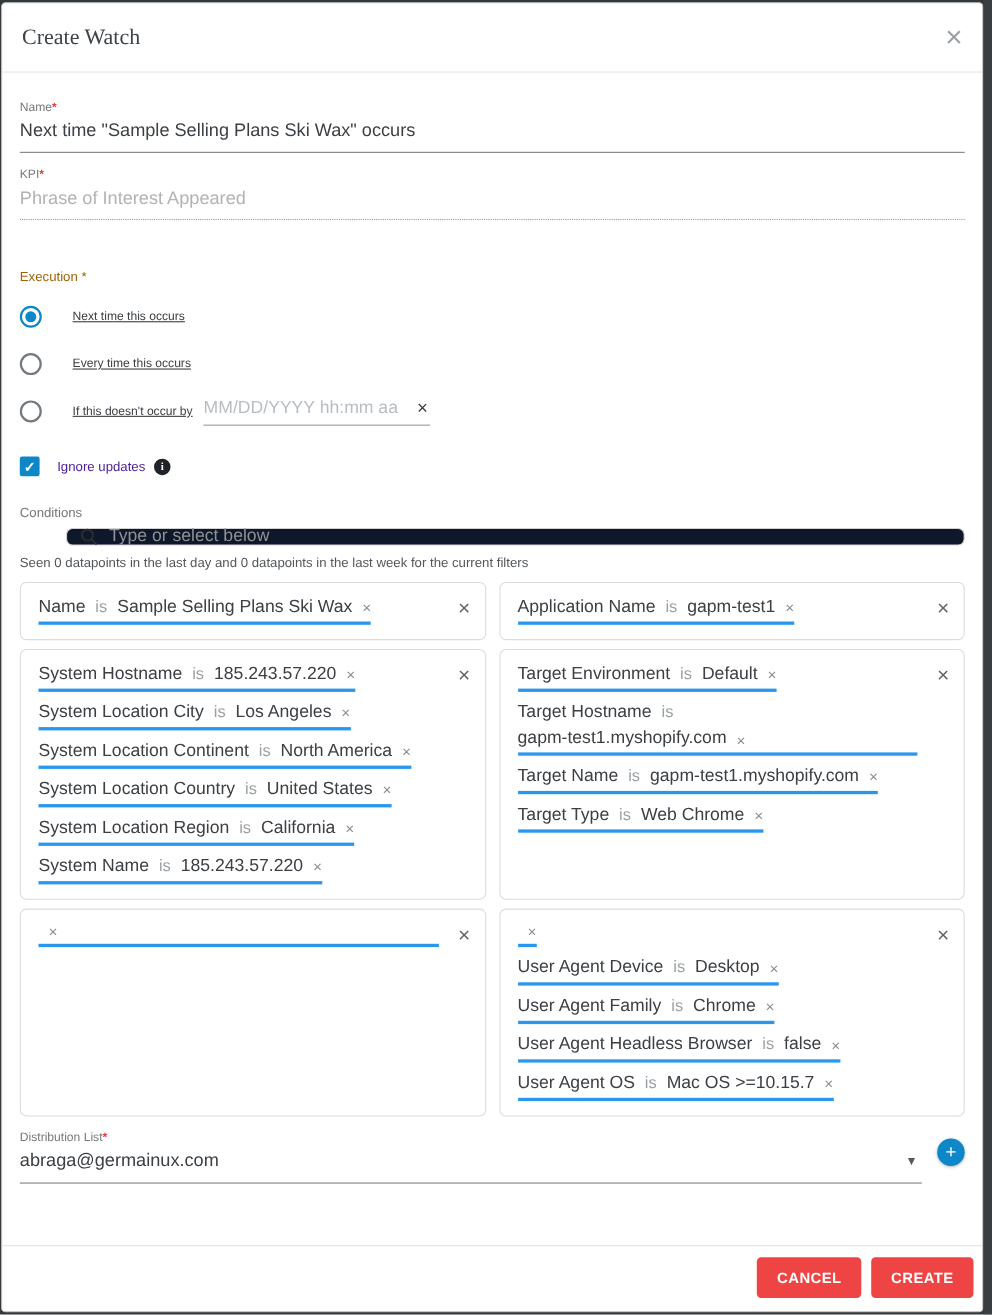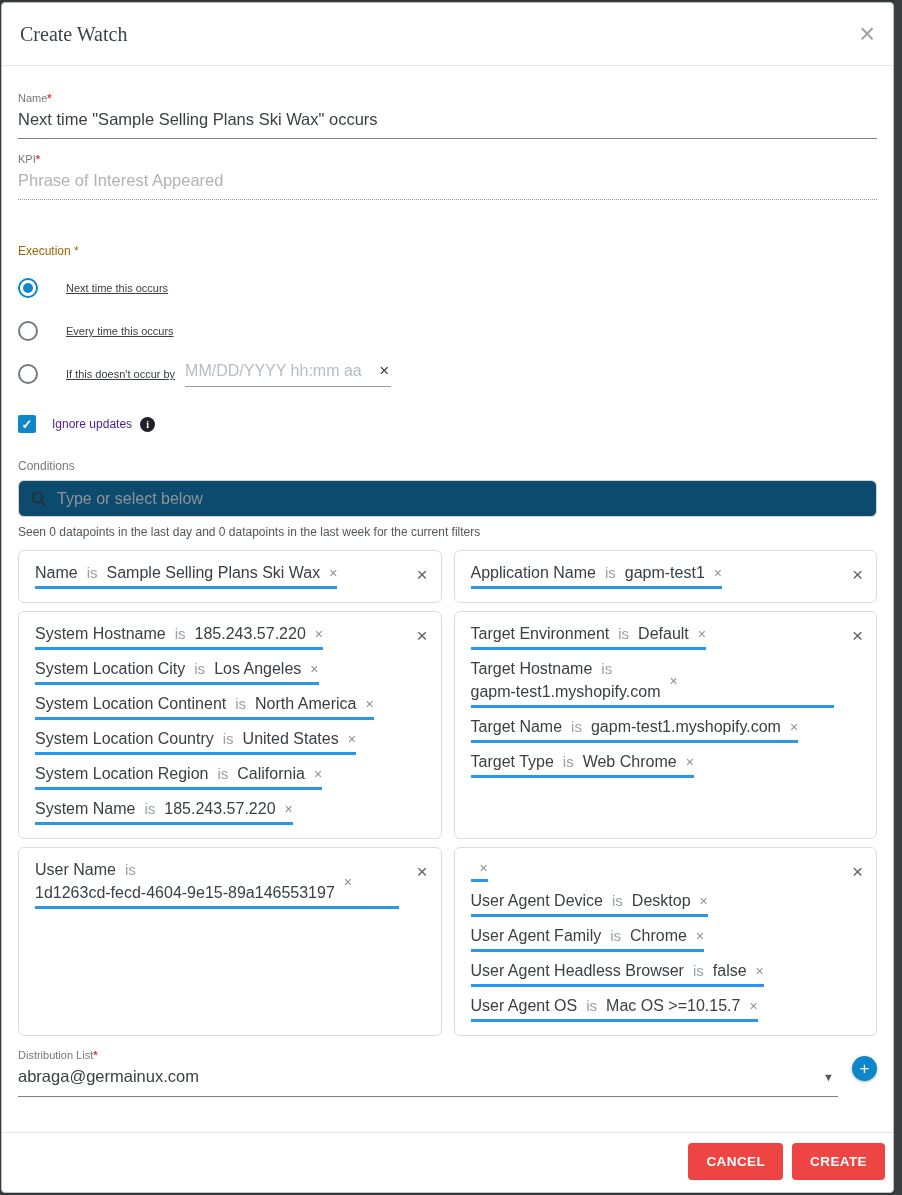--- a/index.html
+++ b/index.html
@@ -60,22 +60,22 @@
     color:#fff; font-size:13px; font-weight:700; display:flex; align-items:center; justify-content:center;
   }
   .check-label { margin-left:16px; font-size:12px; color:#4c1d95; }
   .info-icon {
     margin-left:8px; width:15px; height:15px; border-radius:50%; background:#1f2328;
     color:#fff; font-size:10px; font-weight:700; display:inline-flex;
     align-items:center; justify-content:center; font-family:"Liberation Serif", serif;
   }
   .cond-label { margin-top:26px; font-size:12px; color:#76787a; }
   .search-box {
-    margin-top:7px; height:37px; border:1px solid #d2d2d2; border-radius:6px;
-    display:flex; align-items:center; padding:0 12px; gap:10px; background:#0c4a6e;
+    margin-top:7px; height:16px; border:1px solid #d2d2d2; border-radius:6px;
+    display:flex; align-items:center; padding:0 12px; gap:10px; background:#0f172a;margin-left:42px;
   }
   .search-placeholder { font-size:16px; color:#8f9396; }
   .hint { margin-top:8px; font-size:12px; color:#53575a; }
   
   .cards-grid {
     margin-top:11px; display:grid; grid-template-columns:1fr 1fr;
     column-gap:12px; row-gap:8px;
   }
   .card {
     border:1px solid #dcdcdc; border-radius:6px; padding:13px 16px; position:relative;
@@ -89,21 +89,21 @@
   .chip {
     display:flex; align-items:center; width:fit-content; max-width:100%;
     border-bottom:3px solid #2a97ec; padding-bottom:4px; cursor:pointer;
   }
   .chip-text { font-size:16px; color:#3c4044; }
   .chip-is { font-size:15px; color:#9aa0a4; margin:0 9px; }
   .chip-x {
     border:none; background:none; cursor:pointer; font-size:14px; color:#8a9094;
     margin-left:9px; line-height:1; flex:0 0 auto;
   }
-  .chip.wrap { width:100%; }
+  .chip.wrap { width:100%;align-items:flex-end; }
   .chip.wrap .chip-value { display:block; margin-top:5px; }
   
   .dist-row { margin-top:13px; display:flex; align-items:flex-start; }
   .dist-col { flex:1 1 auto; }
   .dist-select {
     margin-top:6px; display:flex; align-items:center; cursor:pointer;
     padding-bottom:10px; border-bottom:1px solid #7e8082;
   }
   .dist-value { font-size:16.5px; color:#3c4044; }
   .caret { margin-left:auto; font-size:11px; color:#55595c; padding-right:4px; }
@@ -286,23 +286,20 @@
     </span>
     <button class="chip-x">×</button>
   </div>
 </div>
   </div>
 
   <div class="card">
     <button class="card-x">×</button>
     <div class="chips">
   <div class="chip wrap">
-    <span class="chip-text">
-      <span class="chip-field">User Name</span><span class="chip-is">is</span><span class="chip-value">1d1263cd-fecd-4604-9e15-89a146553197</span>
-    </span>
     <button class="chip-x">×</button>
   </div>
 </div>
   </div>
 
   <div class="card">
     <button class="card-x">×</button>
     <div class="chips">
   <div class="chip">
     <button class="chip-x">×</button>

